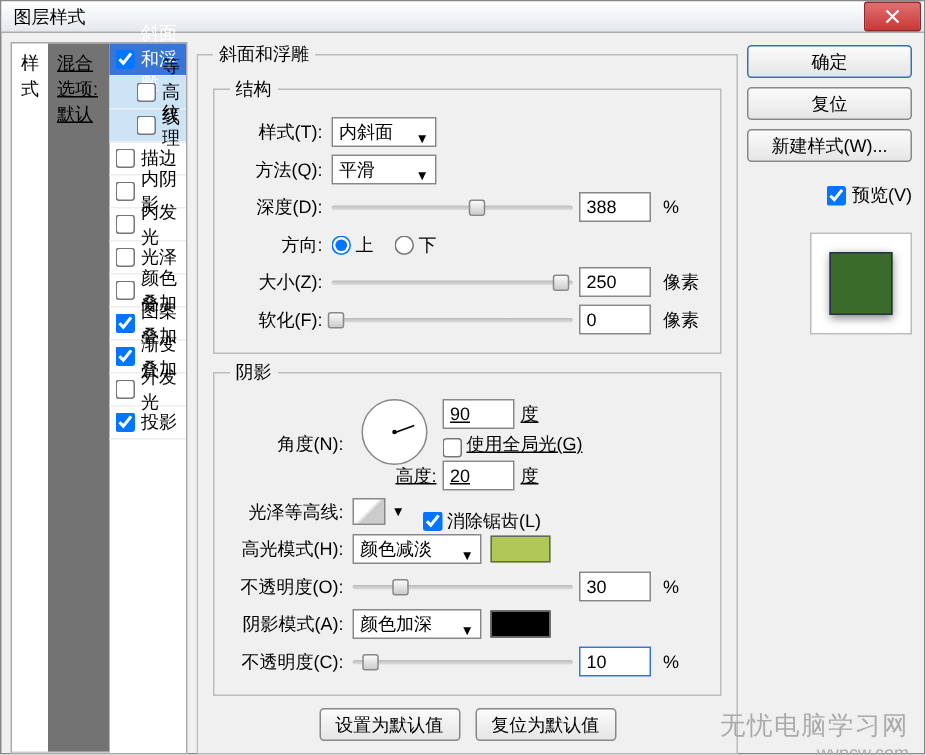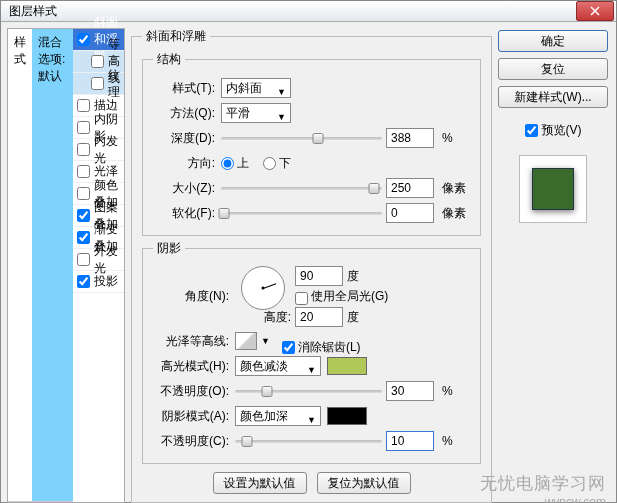--- a/index.html
+++ b/index.html
@@ -7,21 +7,21 @@
 .window { width: 617px; height: 503px; background: #f0f0f0; border: 1px solid #888; display: flex; flex-direction: column; }
 .titlebar { height: 28px; background: linear-gradient(#fff, #e4e8ee); display: flex; align-items: center; justify-content: space-between; padding: 0 2px 0 8px; border-bottom: 1px solid #aaa; }
 .titlebar .title { font-weight: normal; }
 .close-btn { width: 38px; height: 20px; background: linear-gradient(#e07070, #c83838); border: 1px solid #8a2a2a; border-radius: 2px; color: #fff; display: flex; align-items: center; justify-content: center; cursor: pointer; }
 .close-btn svg { width: 10px; height: 10px; }
 
 .body { flex: 1; display: flex; padding: 6px 8px 12px 6px; gap: 6px; position: relative; }
 
 .left-col { width: 118px; background: #fff; border: 1px solid #aaa; display: flex; flex-direction: row; }
 .left-header { padding: 5px 6px; border-bottom: 1px solid #ccc; }
-.left-subheader { padding: 5px 6px; border-bottom: 1px solid #ccc; background: #7dd3fc; }
+.left-subheader { padding: 5px 6px; border-bottom: 1px solid #ccc; background: #737373; text-decoration: underline; }
 .style-item { display: flex; align-items: center; padding: 3px 4px; border-bottom: 1px solid #eee; height: 22px; }
 .style-item.sub { padding-left: 18px; }
 .style-item input[type=checkbox] { margin-right: 4px; width: 13px; height: 13px; }
 .style-item.selected { background: #3875d7; color: #fff; }
 .style-item.sel2 { background: #cde4f7; }
 
 .center-col { flex: 1; display: flex; flex-direction: column; gap: 4px; overflow: hidden; }
 fieldset { border: 1px solid #bbb; padding:6px 10px 8px 10px; }
 legend { padding: 0 4px; }
 .inner-fieldset { border: 1px solid #bbb; padding: 6px 10px 8px 10px; margin-bottom: 4px; }
@@ -44,21 +44,21 @@
 .angle-widget { width: 44px; height: 44px; border: 1px solid #888; border-radius: 50%; background:#fff; position: relative; margin: 0 6px;}
 .angle-widget .dot{ position:absolute; width:3px; height:3px; background:#000; border-radius:50%; left:50%; top:50%; transform:translate(-50%,-50%);}
 .angle-widget .hand{ position:absolute; left:50%; top:50%; width:14px; height:1px; background:#000; transform-origin:left center; transform:rotate(-20deg);}
 
 .swatch { width: 22px; height: 18px; border: 1px solid #888; background: linear-gradient(135deg,#fff 0%,#fff 45%,#ccc 55%,#ccc 100%); display:inline-block; margin-right:4px;}
 .tiny-tri{ font-size:9px; }
 .color-chip { width: 40px; height: 18px; border:1px solid #666; display:inline-block;}
 .bottom-btns { display:flex; justify-content:center; gap:10px; padding-top:4px;}
 .btn { height: 22px; padding: 0 10px; border:1px solid #888; background:linear-gradient(#fbfbfb,#e5e5e5); border-radius:3px; cursor:pointer; display:flex; align-items:center;}
 
-.right-col { width: 110px; display:flex; flex-direction:column; align-items:center; gap:6px; padding-top:2px;}
+.right-col { width: 110px; display:flex; flex-direction:column; align-items:flex-end; gap:6px; padding-top:2px;}
 .right-col .btn { width: 100%; justify-content:center;}
 .right-col .btn.primary { border:1.5px solid #3a6fb0;}
 .preview-wrap { display:flex; align-items:center; gap:4px; margin-top:8px;}
 .preview-box { margin-top:10px; width: 68px; height: 68px; background:#fff; border:1px solid #bbb; display:flex; align-items:center; justify-content:center;}
 .preview-inner { width: 42px; height: 42px; background:#3a6b2a; border:1px solid #234; box-shadow: 0 2px 6px rgba(0,0,0,0.5);}
 
 .watermark{ position:absolute; right:10px; bottom:6px; color:#aaa; font-size:11px; text-align:right;}
 .watermark div:first-child{ font-size:17px; letter-spacing:1px;}
 .check{ width:13px; height:13px;}
 </style>
@@ -198,21 +198,21 @@
 
         <fieldset class="inner-fieldset">
           <legend>阴影</legend>
           <div class="row" style="height:auto;">
             <span class="row-label2">角度(N):</span>
             <div style="display:flex; align-items:flex-start; gap:4px;">
               <div class="angle-widget">
                   <div class="dot"></div>
                   <div class="hand"></div>
                 </div>
-              <div style="display:flex; flex-direction:column; gap:2px;">
+              <div style="display:flex; flex-direction:column; gap:2px;text-decoration:underline;">
                 <div style="display:flex; align-items:center; gap:4px;">
                   <input type="text" class="num" value="90" style="">
                   <span>度</span>
                 </div>
                 <label style="display:flex;align-items:flex-end;gap:3px;">
                     <input type="checkbox" class="check" style="">
                     <span>使用全局光(G)</span>
                   </label>
                 <div style="display:flex; align-items:center; gap:4px;">
                   <span style="margin-left:-86px; width:82px; text-align:right;">高度:</span>

